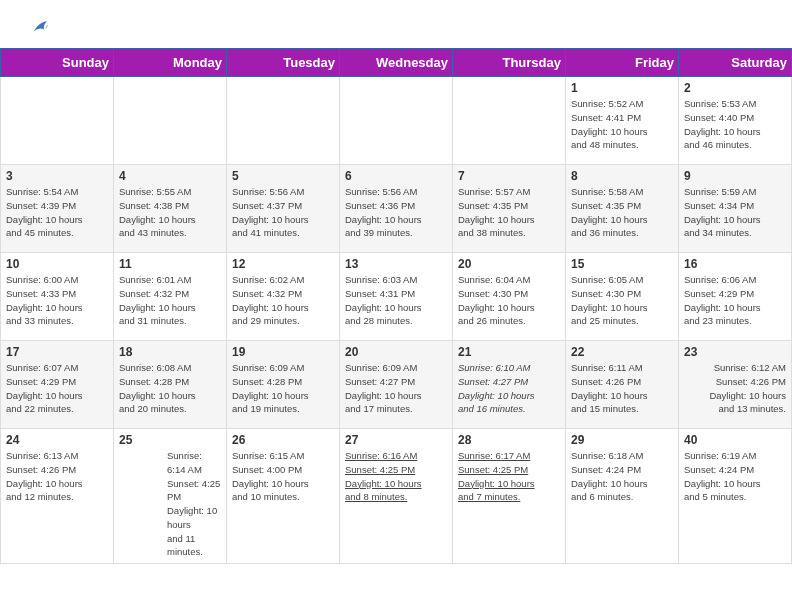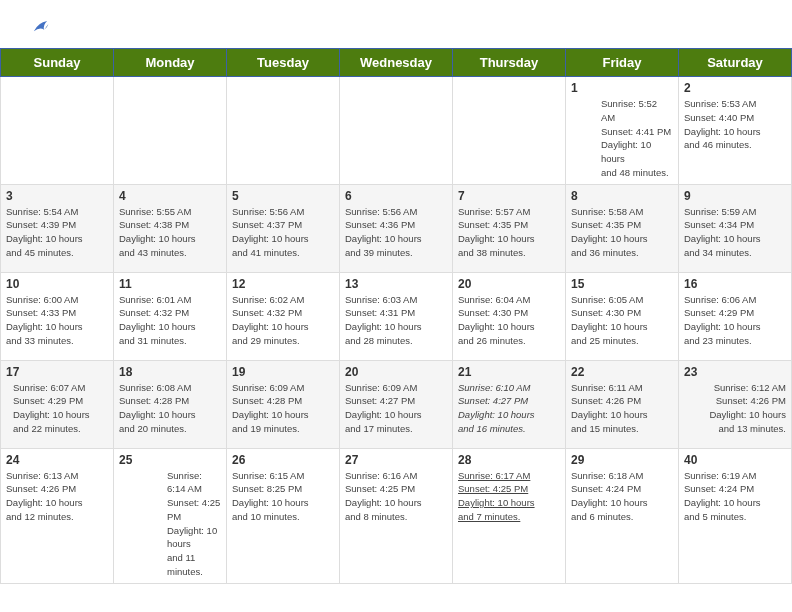--- a/index.html
+++ b/index.html
@@ -53,26 +53,26 @@
       font-size: 16px;
       color: #555;
       margin-top: 2px;
     }
     .calendar {
       width: 100%;
       border-collapse: collapse;
       table-layout: fixed;
     }
     .calendar th {
-      background-color: #4d7c0f;
+      background-color: #a21caf;
       color: #fff;
       font-size: 13px;
       font-weight: bold;
       padding: 6px 4px;
-      text-align: center;
+      text-align: right;
       border: 1px solid #3a60a8;
     }
     .calendar td {
       vertical-align: top;
       border: 1px solid #ddd;
       padding: 4px 5px;
       font-size: 10px;
       color: #333;
       height: 88px;
       background: #fff;
@@ -130,21 +130,21 @@
   </thead>
   <tbody id="calendar-body">
   <tr>
         <td class="empty-cell"></td>
         <td class="empty-cell"></td>
         <td class="empty-cell"></td>
         <td class="empty-cell"></td>
         <td class="empty-cell"></td>
         <td>
           <span class="day-number">1</span>
-          <div class="day-info" style="white-space: pre-line; margin-left: 30px;">Sunrise: 5:52 AM
+          <div class="day-info" style="white-space: pre-line;">Sunrise: 5:52 AM
 Sunset: 4:41 PM
 Daylight: 10 hours
 and 48 minutes.</div>
         </td>
         <td>
           <span class="day-number">2</span>
           <div class="day-info" style="white-space: pre-line;">Sunrise: 5:53 AM
 Sunset: 4:40 PM
 Daylight: 10 hours
 and 46 minutes.</div>
@@ -248,21 +248,21 @@
           <span class="day-number">16</span>
           <div class="day-info" style="white-space: pre-line;">Sunrise: 6:06 AM
 Sunset: 4:29 PM
 Daylight: 10 hours
 and 23 minutes.</div>
         </td>
       </tr>
       <tr>
         <td>
           <span class="day-number">17</span>
-          <div class="day-info" style="white-space: pre-line; margin-left: 7px;">Sunrise: 6:07 AM
+          <div class="day-info" style="white-space: pre-line;">Sunrise: 6:07 AM
 Sunset: 4:29 PM
 Daylight: 10 hours
 and 22 minutes.</div>
         </td>
         <td>
           <span class="day-number">18</span>
           <div class="day-info" style="white-space: pre-line;">Sunrise: 6:08 AM
 Sunset: 4:28 PM
 Daylight: 10 hours
 and 20 minutes.</div>
@@ -314,27 +314,27 @@
         <td>
           <span class="day-number">25</span>
           <div class="day-info" style="white-space: pre-line; margin-left: 48px;">Sunrise: 6:14 AM
 Sunset: 4:25 PM
 Daylight: 10 hours
 and 11 minutes.</div>
         </td>
         <td>
           <span class="day-number">26</span>
           <div class="day-info" style="white-space: pre-line;">Sunrise: 6:15 AM
-Sunset: 8:25 PM
+Sunset: 4:00 PM
 Daylight: 10 hours
 and 10 minutes.</div>
         </td>
         <td>
           <span class="day-number">27</span>
-          <div class="day-info" style="white-space: pre-line;">Sunrise: 6:16 AM
+          <div class="day-info" style="white-space: pre-line; text-decoration: underline;">Sunrise: 6:16 AM
 Sunset: 4:25 PM
 Daylight: 10 hours
 and 8 minutes.</div>
         </td>
         <td>
           <span class="day-number">28</span>
           <div class="day-info" style="white-space: pre-line; text-decoration: underline;">Sunrise: 6:17 AM
 Sunset: 4:25 PM
 Daylight: 10 hours
 and 7 minutes.</div>

